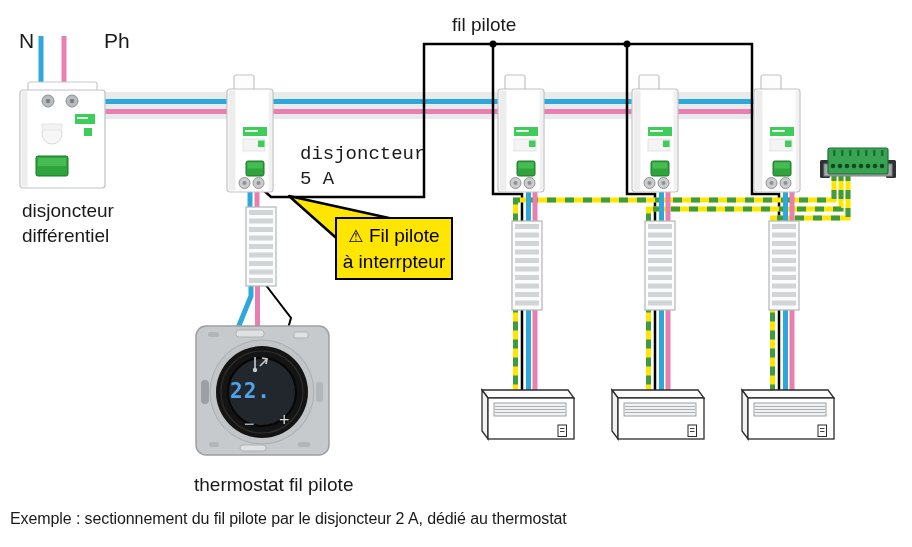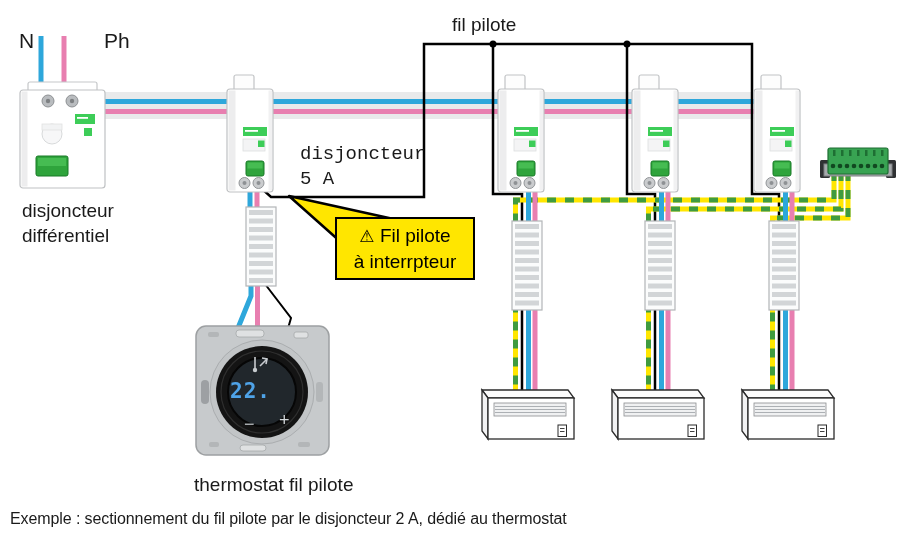--- a/index.html
+++ b/index.html
@@ -6,21 +6,21 @@
   #canvas{
     position:relative;width:912px;height:547px;background:#fff;overflow:hidden;
     font-family:"Liberation Sans",sans-serif;color:#111;
   }
   #wiring-svg{position:absolute;left:0;top:0;}
   .lbl{position:absolute;white-space:nowrap;color:#1a1a1a;}
   .lbl-n,.lbl-ph{font-size:21px;}
   .lbl-small{font-size:19px;line-height:25px;}
   .lbl-filpilote{font-size:19px;}
   .warning-box{
-    position:absolute;left:335px;top:217px;width:140px;height:63px;
+    position:absolute;left:335px;top:217px;width:118px;height:63px;
     background:var(--warning-bg,#FFE600);border:2.5px solid #000;
     box-sizing:border-box;text-align:center;font-size:19px;line-height:26px;
     padding-top:4px;color:#000;
   }
   .warning-box .w-icon{font-family:"DejaVu Sans",sans-serif;font-size:17px;}
   .thermo-display{
     position:absolute;left:230px;top:379px;width:64px;text-align:left;
     font-family:"DejaVu Sans Mono",monospace;font-weight:bold;font-size:21px;
     letter-spacing:1px;color:var(--display-blue,#4FA3E8);
   }

